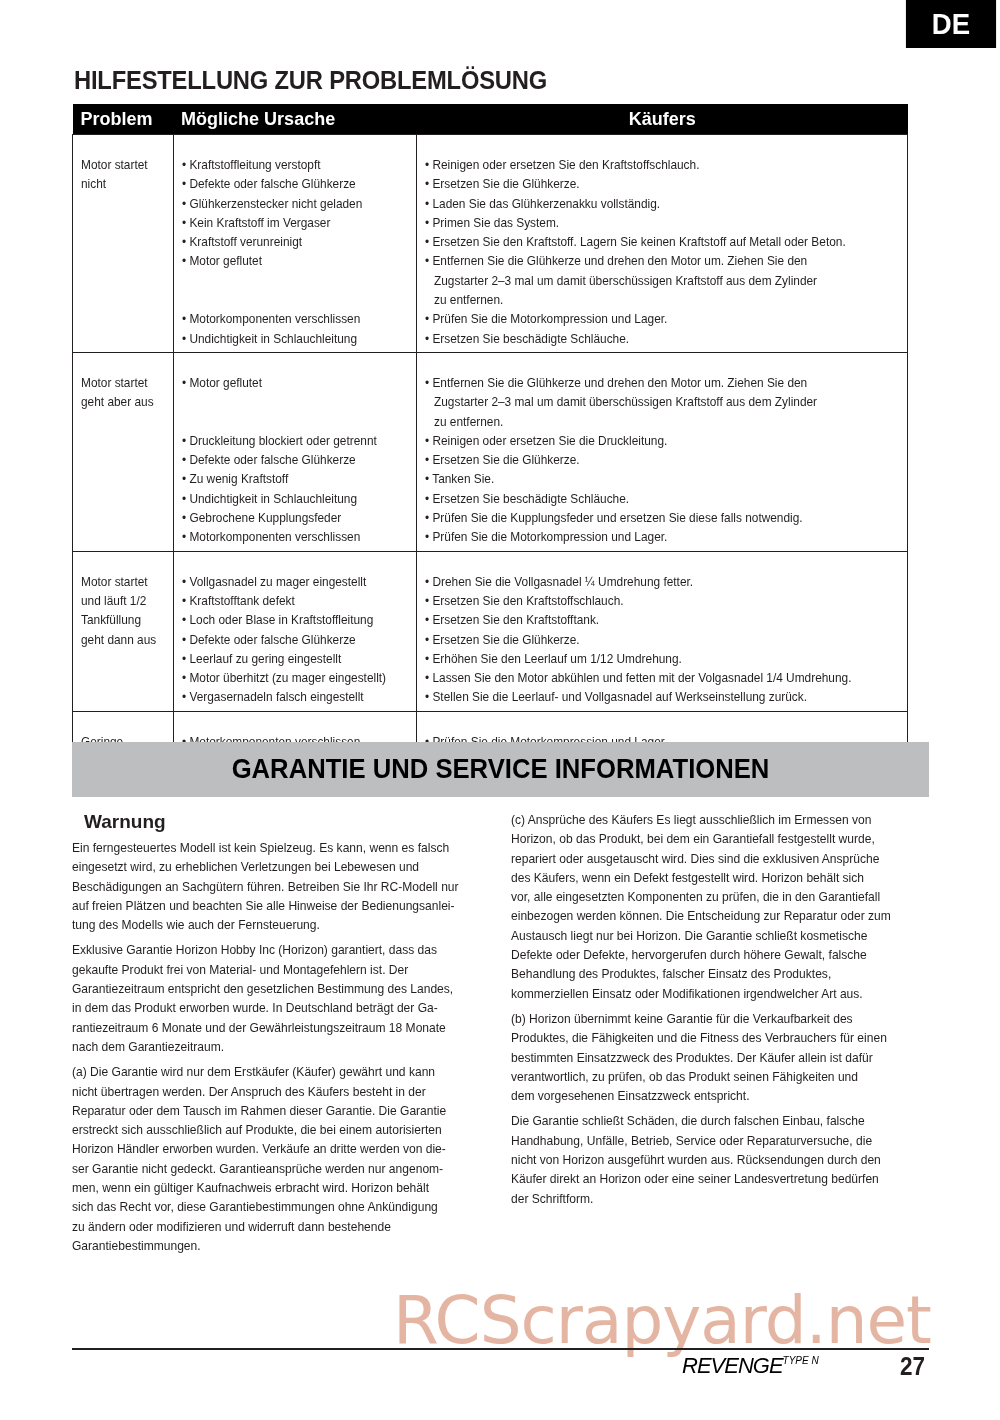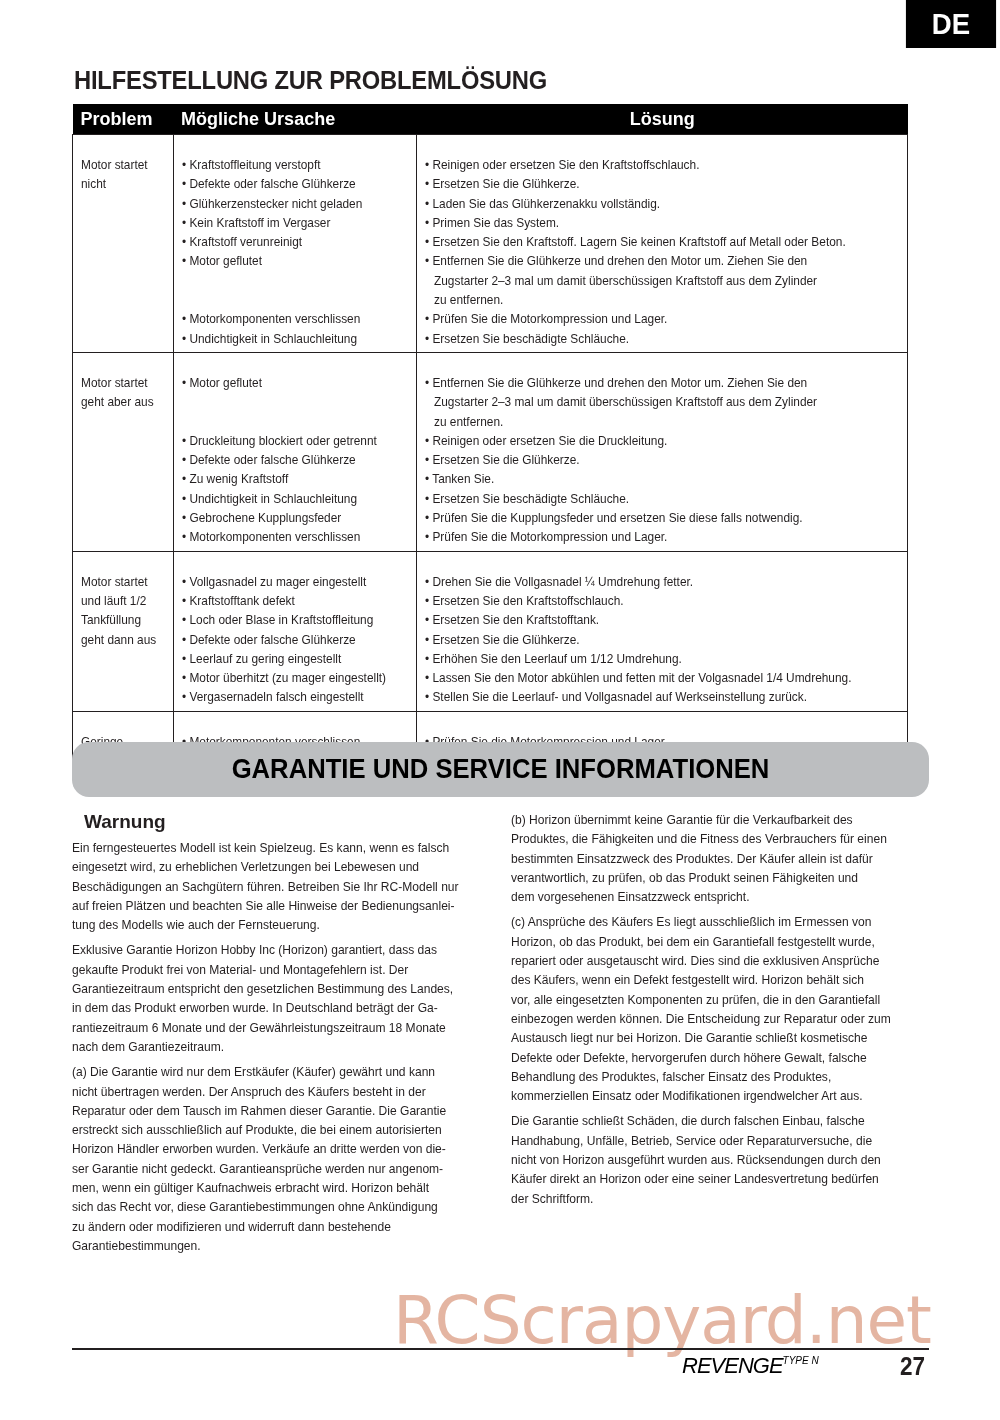--- a/index.html
+++ b/index.html
@@ -7,21 +7,21 @@
   .lang-tab { position:absolute; left:902px; top:0; width:98px; height:48px; background:#000; color:#fff; font-family:"Liberation Sans", sans-serif; font-weight:bold; font-size:30px; line-height:48px; text-align:center; transform:scaleX(0.92); transform-origin:center; }
   .sec-title { position:absolute; left:74px; top:66px; font-size:25px; font-weight:bold; letter-spacing:-0.2px; transform:scaleX(0.95); transform-origin:left; white-space:nowrap; }
   table.trouble { position:absolute; left:72px; top:104px; width:727px; border-collapse:collapse; font-family:"Liberation Sans", sans-serif; font-size:13.2px; }
   table.trouble th { background:#000; color:#fff; font-weight:bold; font-size:18px; height:30px; padding:0 8px; text-align:left; }
   table.trouble th.sol { text-align:center; }
   table.trouble td { border:1.5px solid #231f20; vertical-align:top; padding:20px 8px 4px 8px; line-height:19.3px; }
   col.c1 { width:108px; } col.c2 { width:256px; }
   .cell-line { display:block; white-space:nowrap; transform:scaleX(0.9); transform-origin:left; }
   .cont { padding-left:10px; }
   .gap { display:block; height:19.3px; }
-  .band { position:absolute; left:72px; top:742px; width:857px; height:55px; background:#bcbec0;border-radius:17px; }
+  .band { position:absolute; left:72px; top:742px; width:857px; height:55px; background:#bcbec0; }
   .band-title { position:absolute; left:0; right:0; top:12px; text-align:center; font-size:27px; font-weight:bold; color:#000; transform:scaleX(0.95); }
   .col { position:absolute; width:420px; font-size:13.4px; line-height:19.3px; }
   .col.left { left:72px; top:810px; }
   .col.right { left:511px; top:810px; }
   .col h3 { margin:0 0 4px 12px; font-size:19px; font-weight:bold; line-height:24px; }
   .col p { margin:0 0 6px 0; }
   .pline { display:block; white-space:nowrap; transform:scaleX(0.9); transform-origin:left; }
   .footer-rule { position:absolute; left:72px; top:1348px; width:857px; height:1.5px; background:#231f20; }
   .brand { position:absolute; left:682px; top:1353px; font-size:22px; font-weight:normal; font-style:italic; letter-spacing:-1px; color:#000; }
   .brand sup { font-size:10px; font-style:italic; letter-spacing:0; vertical-align:9px; }
@@ -38,21 +38,21 @@
 <table class="trouble">
   <colgroup>
       <col class="c1">
       <col class="c2">
       <col>
     </colgroup>
   <thead>
     <tr>
       <th>Problem</th>
       <th>Mögliche Ursache</th>
-      <th class="sol">Lösung</th>
+      <th class="sol">Käufers</th>
     </tr>
   </thead>
   <tbody id="trouble-body">
       <tr>
         <td>
           <span class="cell-line">Motor startet</span>
           <span class="cell-line">nicht</span>
         </td>
         <td>
           <span class="cell-line">• Kraftstoffleitung verstopft</span>
@@ -179,39 +179,39 @@
       <span class="pline">Horizon Händler erworben wurden. Verkäufe an dritte werden von die-</span>
       <span class="pline">ser Garantie nicht gedeckt. Garantieansprüche werden nur angenom-</span>
       <span class="pline">men, wenn ein gültiger Kaufnachweis erbracht wird. Horizon behält</span>
       <span class="pline">sich das Recht vor, diese Garantiebestimmungen ohne Ankündigung</span>
       <span class="pline">zu ändern oder modifizieren und widerruft dann bestehende</span>
       <span class="pline">Garantiebestimmungen.</span>
     </p>
   </div>
 <div class="col right" id="col-right">
     <p>
-      <span class="pline">(b) Horizon übernimmt keine Garantie für die Verkaufbarkeit des</span>
-      <span class="pline">Produktes, die Fähigkeiten und die Fitness des Verbrauchers für einen</span>
-      <span class="pline">bestimmten Einsatzzweck des Produktes. Der Käufer allein ist dafür</span>
-      <span class="pline">verantwortlich, zu prüfen, ob das Produkt seinen Fähigkeiten und</span>
-      <span class="pline">dem vorgesehenen Einsatzzweck entspricht.</span>
-    </p>
-    <p>
       <span class="pline">(c) Ansprüche des Käufers Es liegt ausschließlich im Ermessen von</span>
       <span class="pline">Horizon, ob das Produkt, bei dem ein Garantiefall festgestellt wurde,</span>
       <span class="pline">repariert oder ausgetauscht wird. Dies sind die exklusiven Ansprüche</span>
       <span class="pline">des Käufers, wenn ein Defekt festgestellt wird. Horizon behält sich</span>
       <span class="pline">vor, alle eingesetzten Komponenten zu prüfen, die in den Garantiefall</span>
       <span class="pline">einbezogen werden können. Die Entscheidung zur Reparatur oder zum</span>
       <span class="pline">Austausch liegt nur bei Horizon. Die Garantie schließt kosmetische</span>
       <span class="pline">Defekte oder Defekte, hervorgerufen durch höhere Gewalt, falsche</span>
       <span class="pline">Behandlung des Produktes, falscher Einsatz des Produktes,</span>
       <span class="pline">kommerziellen Einsatz oder Modifikationen irgendwelcher Art aus.</span>
     </p>
     <p>
+      <span class="pline">(b) Horizon übernimmt keine Garantie für die Verkaufbarkeit des</span>
+      <span class="pline">Produktes, die Fähigkeiten und die Fitness des Verbrauchers für einen</span>
+      <span class="pline">bestimmten Einsatzzweck des Produktes. Der Käufer allein ist dafür</span>
+      <span class="pline">verantwortlich, zu prüfen, ob das Produkt seinen Fähigkeiten und</span>
+      <span class="pline">dem vorgesehenen Einsatzzweck entspricht.</span>
+    </p>
+    <p>
       <span class="pline">Die Garantie schließt Schäden, die durch falschen Einbau, falsche</span>
       <span class="pline">Handhabung, Unfälle, Betrieb, Service oder Reparaturversuche, die</span>
       <span class="pline">nicht von Horizon ausgeführt wurden aus. Rücksendungen durch den</span>
       <span class="pline">Käufer direkt an Horizon oder eine seiner Landesvertretung bedürfen</span>
       <span class="pline">der Schriftform.</span>
     </p>
   </div>
 
 <div class="watermark">RCScrapyard.net</div>
 <div class="footer-rule"></div>

